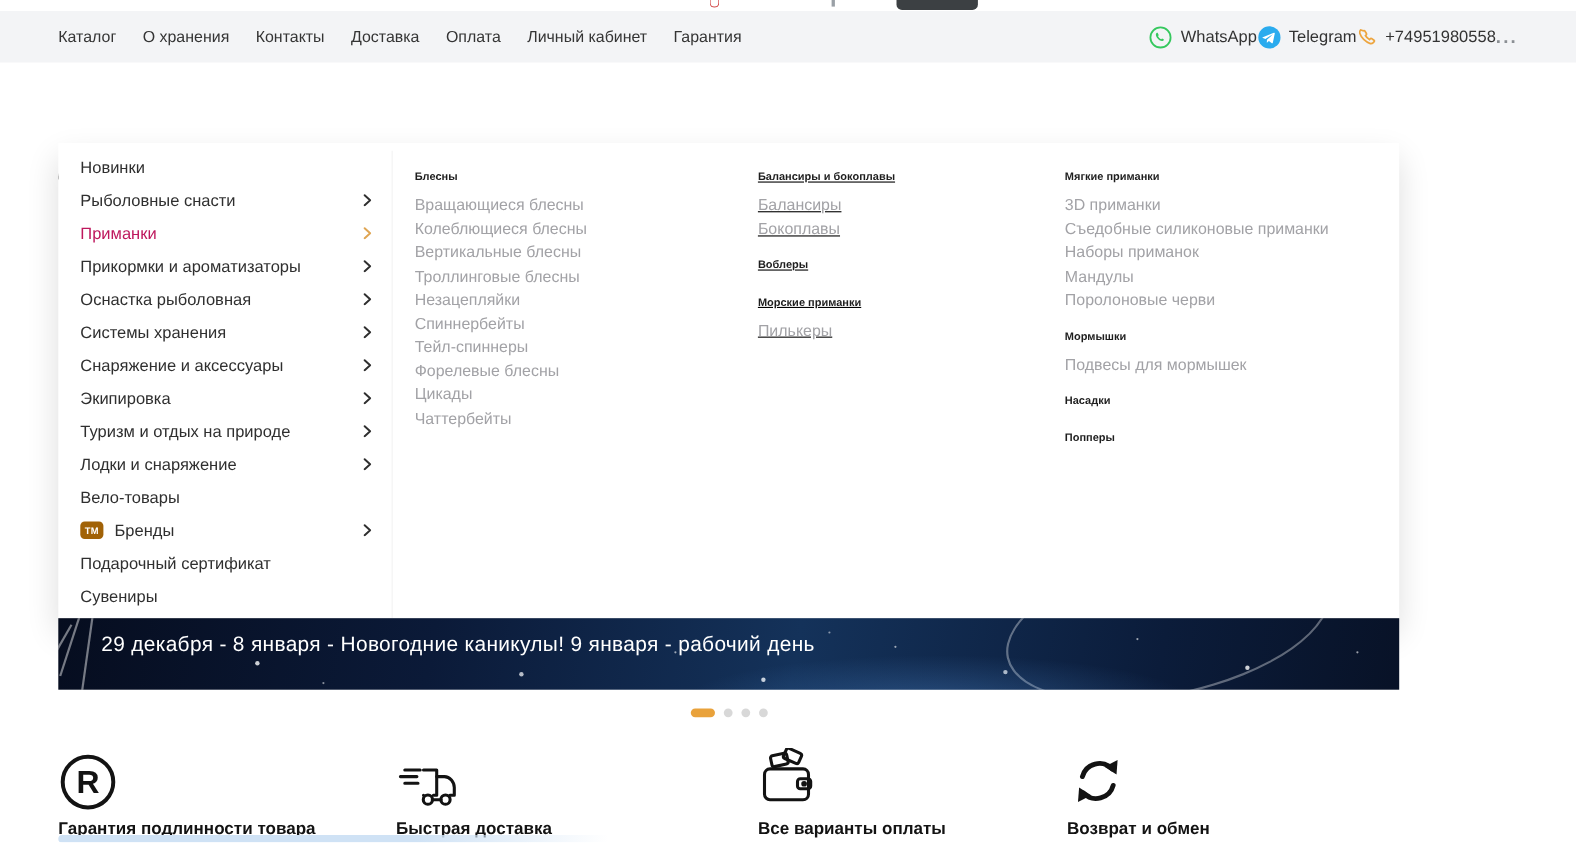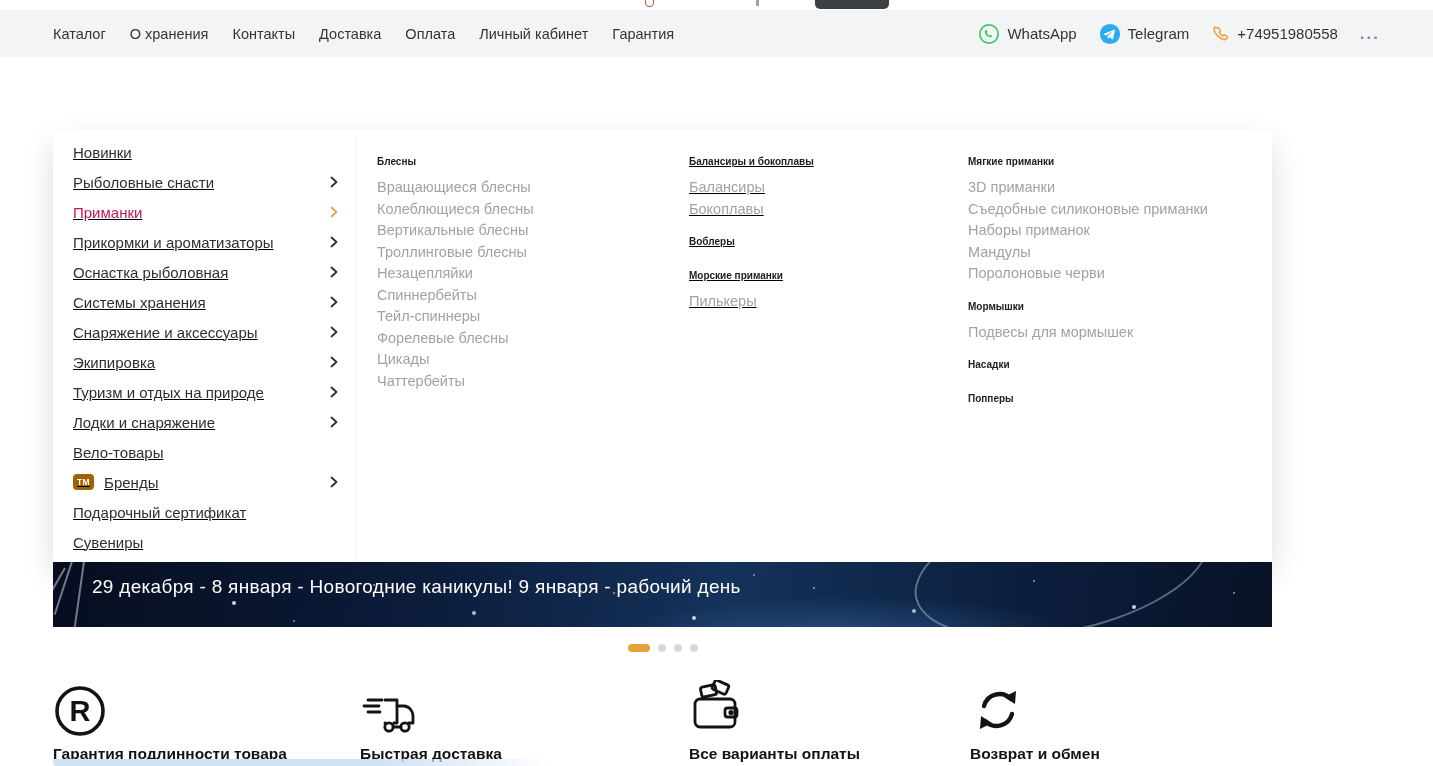--- a/index.html
+++ b/index.html
@@ -10,21 +10,21 @@
   
   .browser-strip { position:absolute; left:0; top:0; width:1433px; height:10px; background:#fff; }
   .bs-red { position:absolute; left:645px; top:0; width:9px; height:7px; border:1.5px solid #d24b4b; border-top:none; border-radius:0 0 6px 6px; }
   .bs-dot { position:absolute; left:756px; top:0; width:3px; height:6px; background:#9aa0a6; }
   .bs-pill { position:absolute; left:815px; top:0; width:74px; height:9px; background:#3c4043; border-radius:0 0 5px 5px; }
 
   
   .topbar { position:absolute; left:0; top:10px; width:1433px; height:47px; background:#f3f4f6; display:flex; align-items:center; justify-content:space-between; padding:0 53px 0 53px; }
   .topnav { display:flex; gap:24px; }
   .topnav-link { font-size:14.5px; color:#353535; cursor:pointer; white-space:nowrap; }
-  .topbar-right { display:flex; align-items:center; gap:22px; }
+  .topbar-right { display:flex; align-items:center; }
   .contact { display:flex; align-items:center; gap:7px; font-size:15px; color:#333; cursor:pointer; }
   .contact .ic { display:flex; align-items:center; }
   .more-dots { color:#8b8f94; font-size:17px; font-weight:bold; letter-spacing:2px; cursor:pointer; line-height:10px; }
 
   
   .header { position:absolute; left:0; top:57px; width:1433px; height:73px; background:#fff; }
   .logo { position:absolute; left:53px; top:74px; display:flex; align-items:center; cursor:pointer; }
   .logo-bar { width:5px; height:38px; background:#efa23c; border-radius:2px; margin:0 7px 0 4px; }
   .logo-text { font-size:16.5px; font-weight:800; color:#121212; line-height:17px; letter-spacing:.3px; white-space:nowrap; }
   .ru-badge { margin-left:8px; background:#efa23c; color:#141414; font-weight:800; font-size:15px; padding:4px 8px; border-radius:6px; }
@@ -33,21 +33,21 @@
   .searchbox input { flex:1; border:none; outline:none; font-size:14.5px; color:#333; padding:0 14px; font-family:inherit; }
   .searchbox input::placeholder { color:#9aa0a6; }
   .mic { display:flex; align-items:center; padding:0 11px; cursor:pointer; }
   .search-btn { width:46px; height:44px; background:#efa23c; border:none; display:flex; align-items:center; justify-content:center; cursor:pointer; }
   .header-actions { position:absolute; left:968px; top:78px; width:304px; display:flex; justify-content:space-between; }
   .action { display:flex; flex-direction:column; align-items:center; gap:3px; cursor:pointer; min-width:60px; }
   .action .a-label { font-size:13px; color:#2c2c2c; }
 
   
   .megamenu { position:absolute; left:53px; top:130px; width:1219px; height:432px; background:#fff; box-shadow:0 14px 28px rgba(0,0,0,.14); }
-  .menu-sidebar { position:absolute; left:0; top:7px; width:304px; border-right:1px solid #f2f2f3; height:425px;text-decoration:underline; }
+  .menu-sidebar { position:absolute; left:0; top:7px; width:304px; border-right:1px solid #f2f2f3; height:425px; }
   .side-item { height:30px; display:flex; align-items:center; padding:0 18px 0 20px; font-size:15px; color:#2f2f2f; cursor:pointer; }
   .side-item .side-label { flex:1; }
   .side-item .chev { color:#2f2f2f; display:flex; align-items:center; }
   .side-item.active { color:#be185d; }
   .side-item.active .chev { color:#dfa553; }
   .tm-badge { background:#a16207; color:#fff; font-size:8.5px; font-weight:700; border-radius:4px; padding:3px 4px; margin-right:10px; letter-spacing:.4px; }
   .menu-col { position:absolute; top:20px; }
   #col-0 { left:324px; width:280px; }
   #col-1 { left:636px; width:280px;text-decoration:underline; }
   #col-2 { left:915px; width:300px; }

